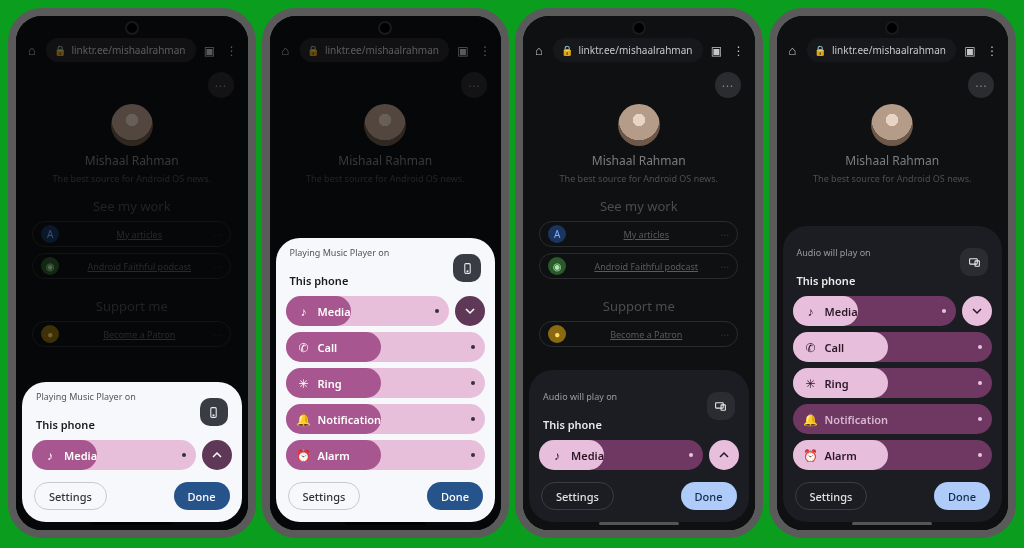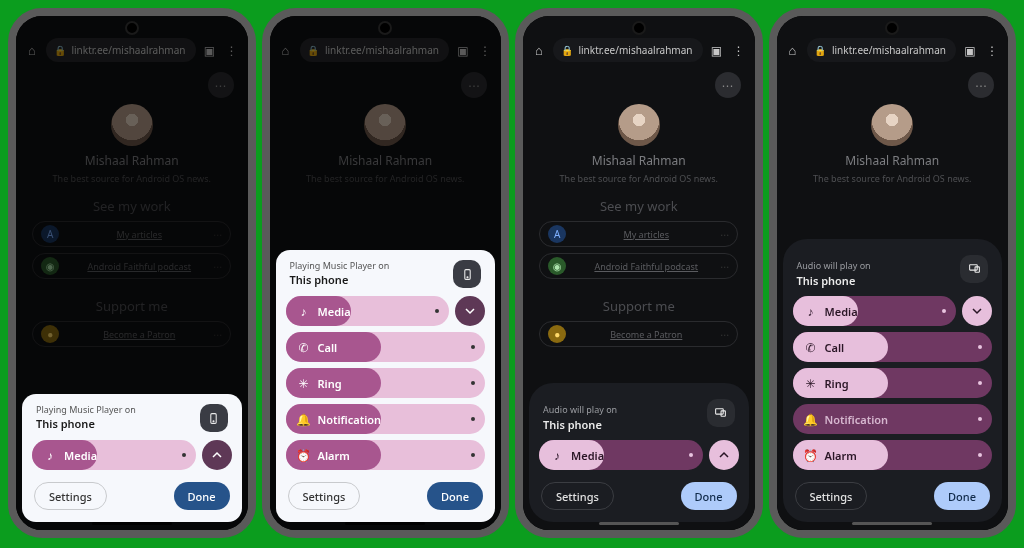--- a/index.html
+++ b/index.html
@@ -41,26 +41,26 @@
   .sec-hd{color:#4c4d51;font-size:13px;margin-top:12px;margin-bottom:6px;}
   .linkrow{width:86%;height:26px;border:1px solid #2a2b2e;border-radius:14px;display:flex;align-items:center;color:#5a5b5f;font-size:9px;margin-bottom:6px;padding:0 8px;}
   .linkrow .ico{width:18px;height:18px;border-radius:50%;display:flex;align-items:center;justify-content:center;font-size:10px;margin-right:6px;}
   .linkrow .lbl{flex:1;text-align:center;text-decoration:underline;}
   .linkrow .dots{color:#444;}
   .ico-a{background:#1a3660;color:#7fb0ff;}
   .ico-b{background:#2a5a2a;color:#aee5ae;}
   .ico-c{background:#8a6a10;color:#ffda6b;}
   
   .panel{position:absolute;left:6px;right:6px;border-radius:24px;padding:10px 10px 12px;z-index:40;display:flex;flex-direction:column;}
-  .panel.light{background:var(--card-light);border-radius:14px;}
+  .panel.light{background:var(--card-light);}
   .panel.dark{background:var(--card-dark);}
   .panel-hd{display:flex;align-items:center;margin-bottom:8px;padding:0 4px;}
   .panel-hd-txt{flex:1;}
   .panel-sub{font-size:9px;line-height:1.2;}
-  .panel-title{font-size:11px;font-weight:600;margin-top:1px;}
+  .panel-title{font-size:11px;font-weight:600;margin-top:14px;}
   .light .panel-sub{color:var(--panel-sub-lt);} .light .panel-title{color:var(--panel-title-lt);}
   .dark  .panel-sub{color:var(--panel-sub-dk);margin-top:12px;} .dark  .panel-title{color:var(--panel-title-dk);}
   .sq{width:28px;height:28px;border-radius:10px;display:flex;align-items:center;justify-content:center;}
   .sq.lt{background:#3a3c44;color:#e9e9e9;}
   .sq.dk{background:#2a2c31;color:#e9e9e9;}
   .row{display:flex;align-items:center;gap:6px;margin-bottom:6px;}
   .slider{flex:1;height:30px;border-radius:15px;position:relative;display:flex;align-items:center;padding-left:10px;}
   .slider.lt{background:var(--pill-pink-light);}
   .slider.dk{background:var(--pill-pink-dk);}
   .fill{position:absolute;left:0;top:0;bottom:0;border-radius:15px;}

